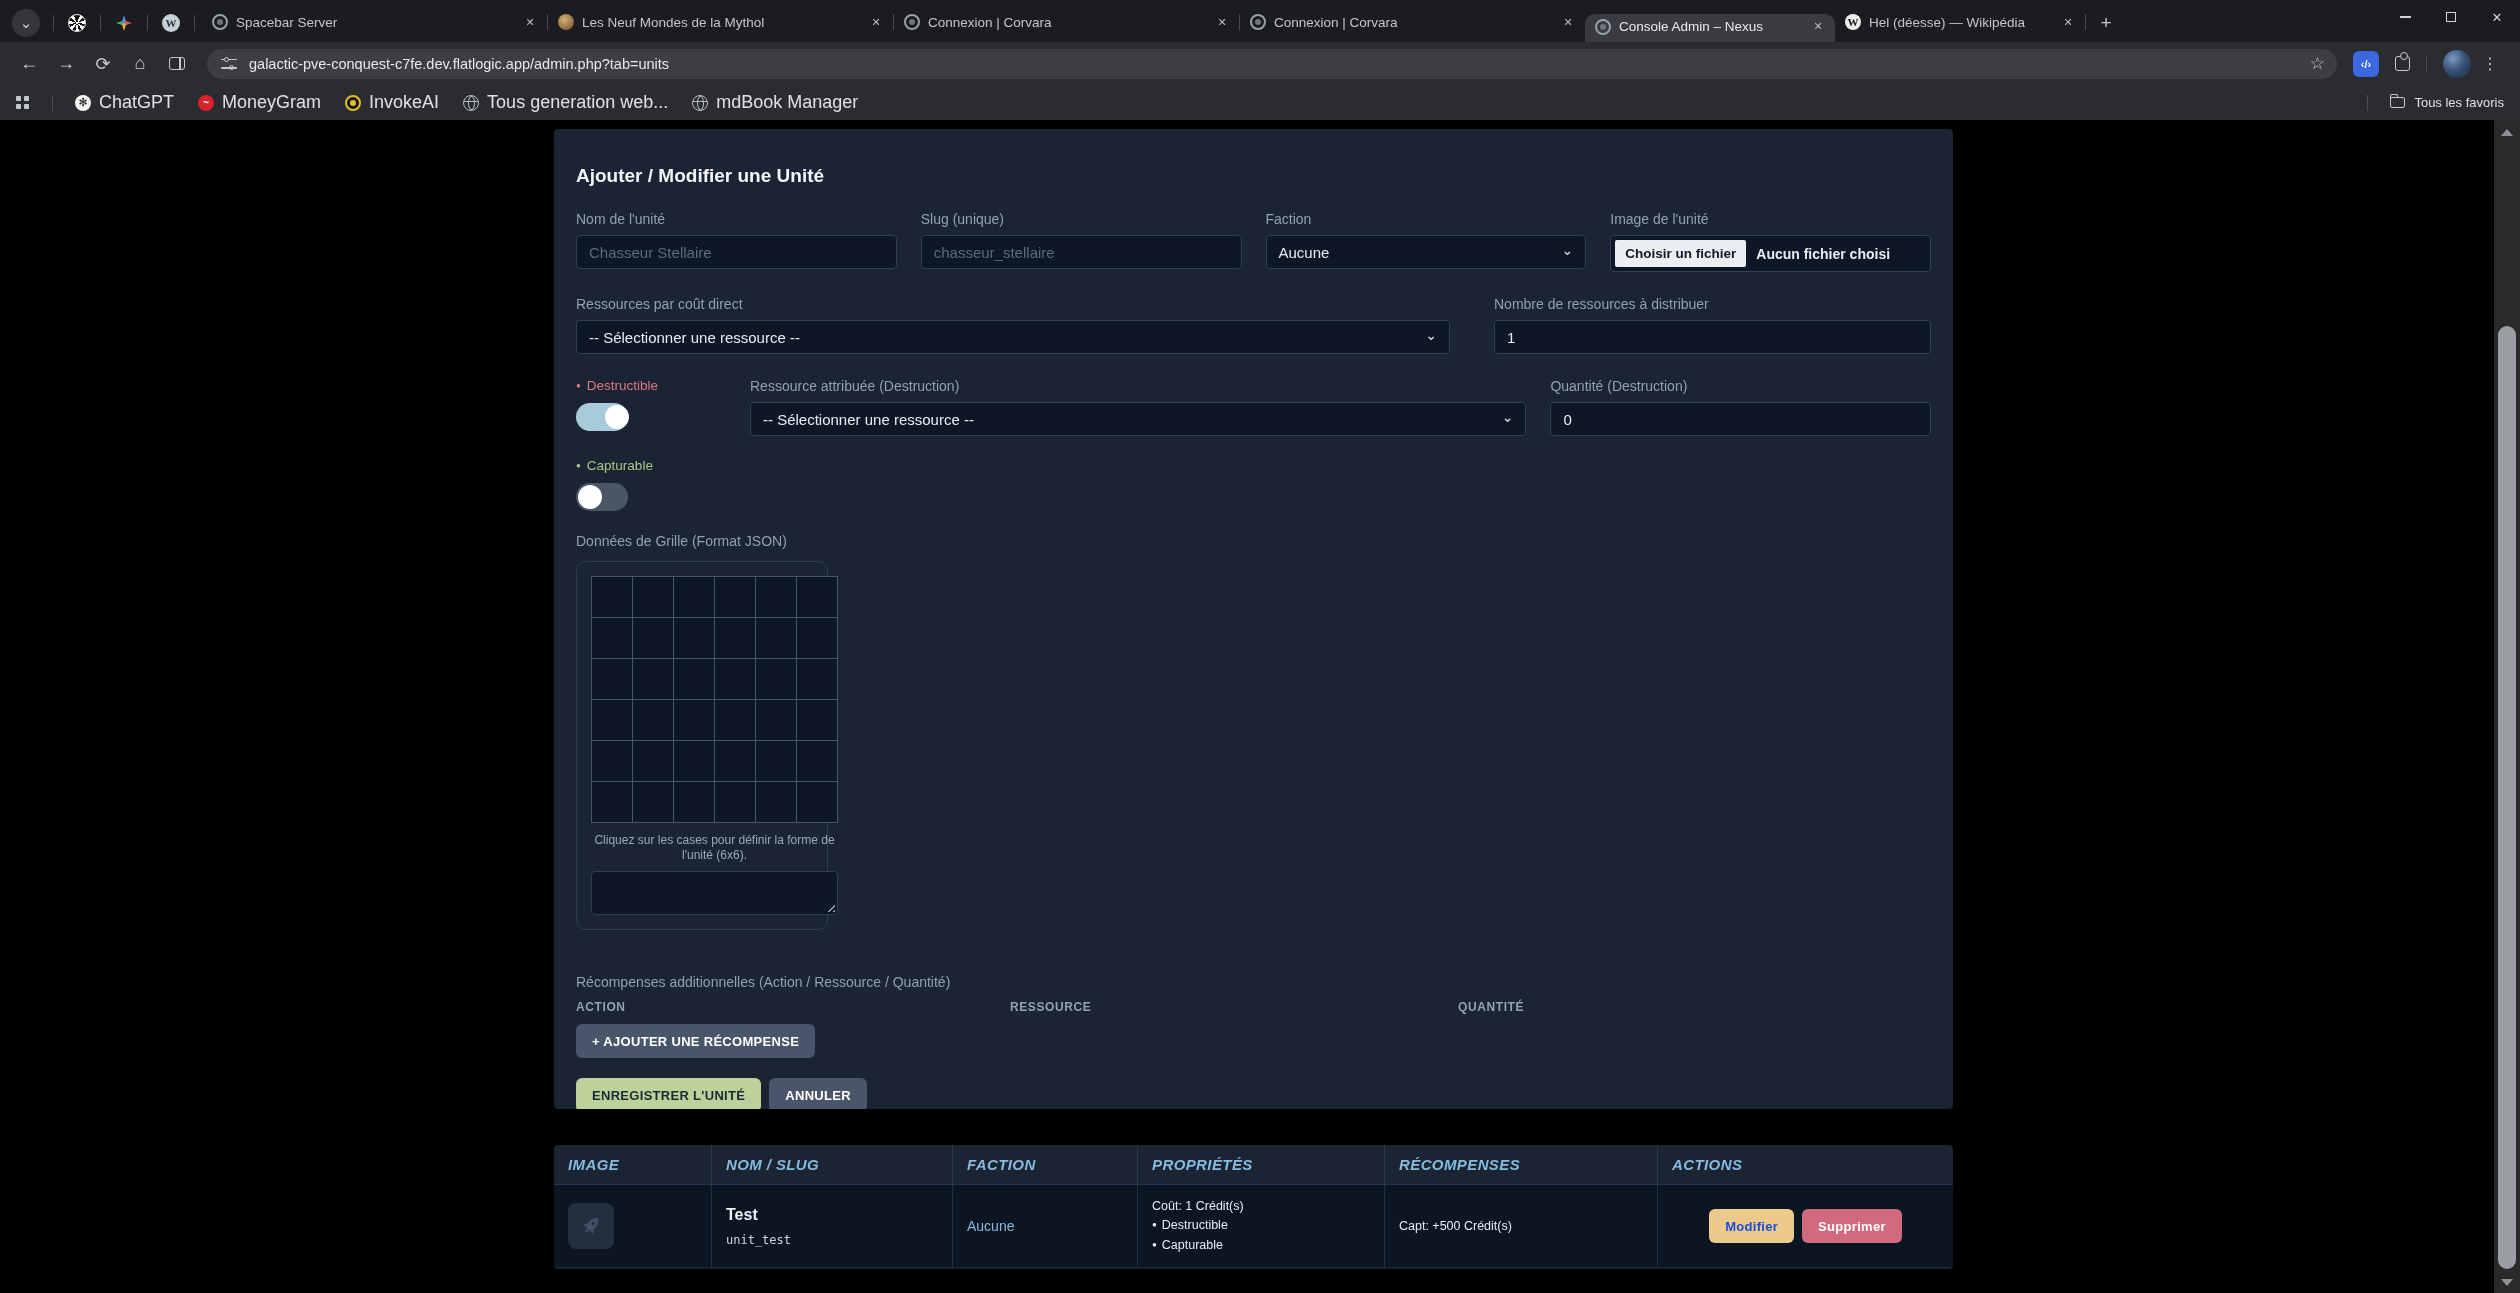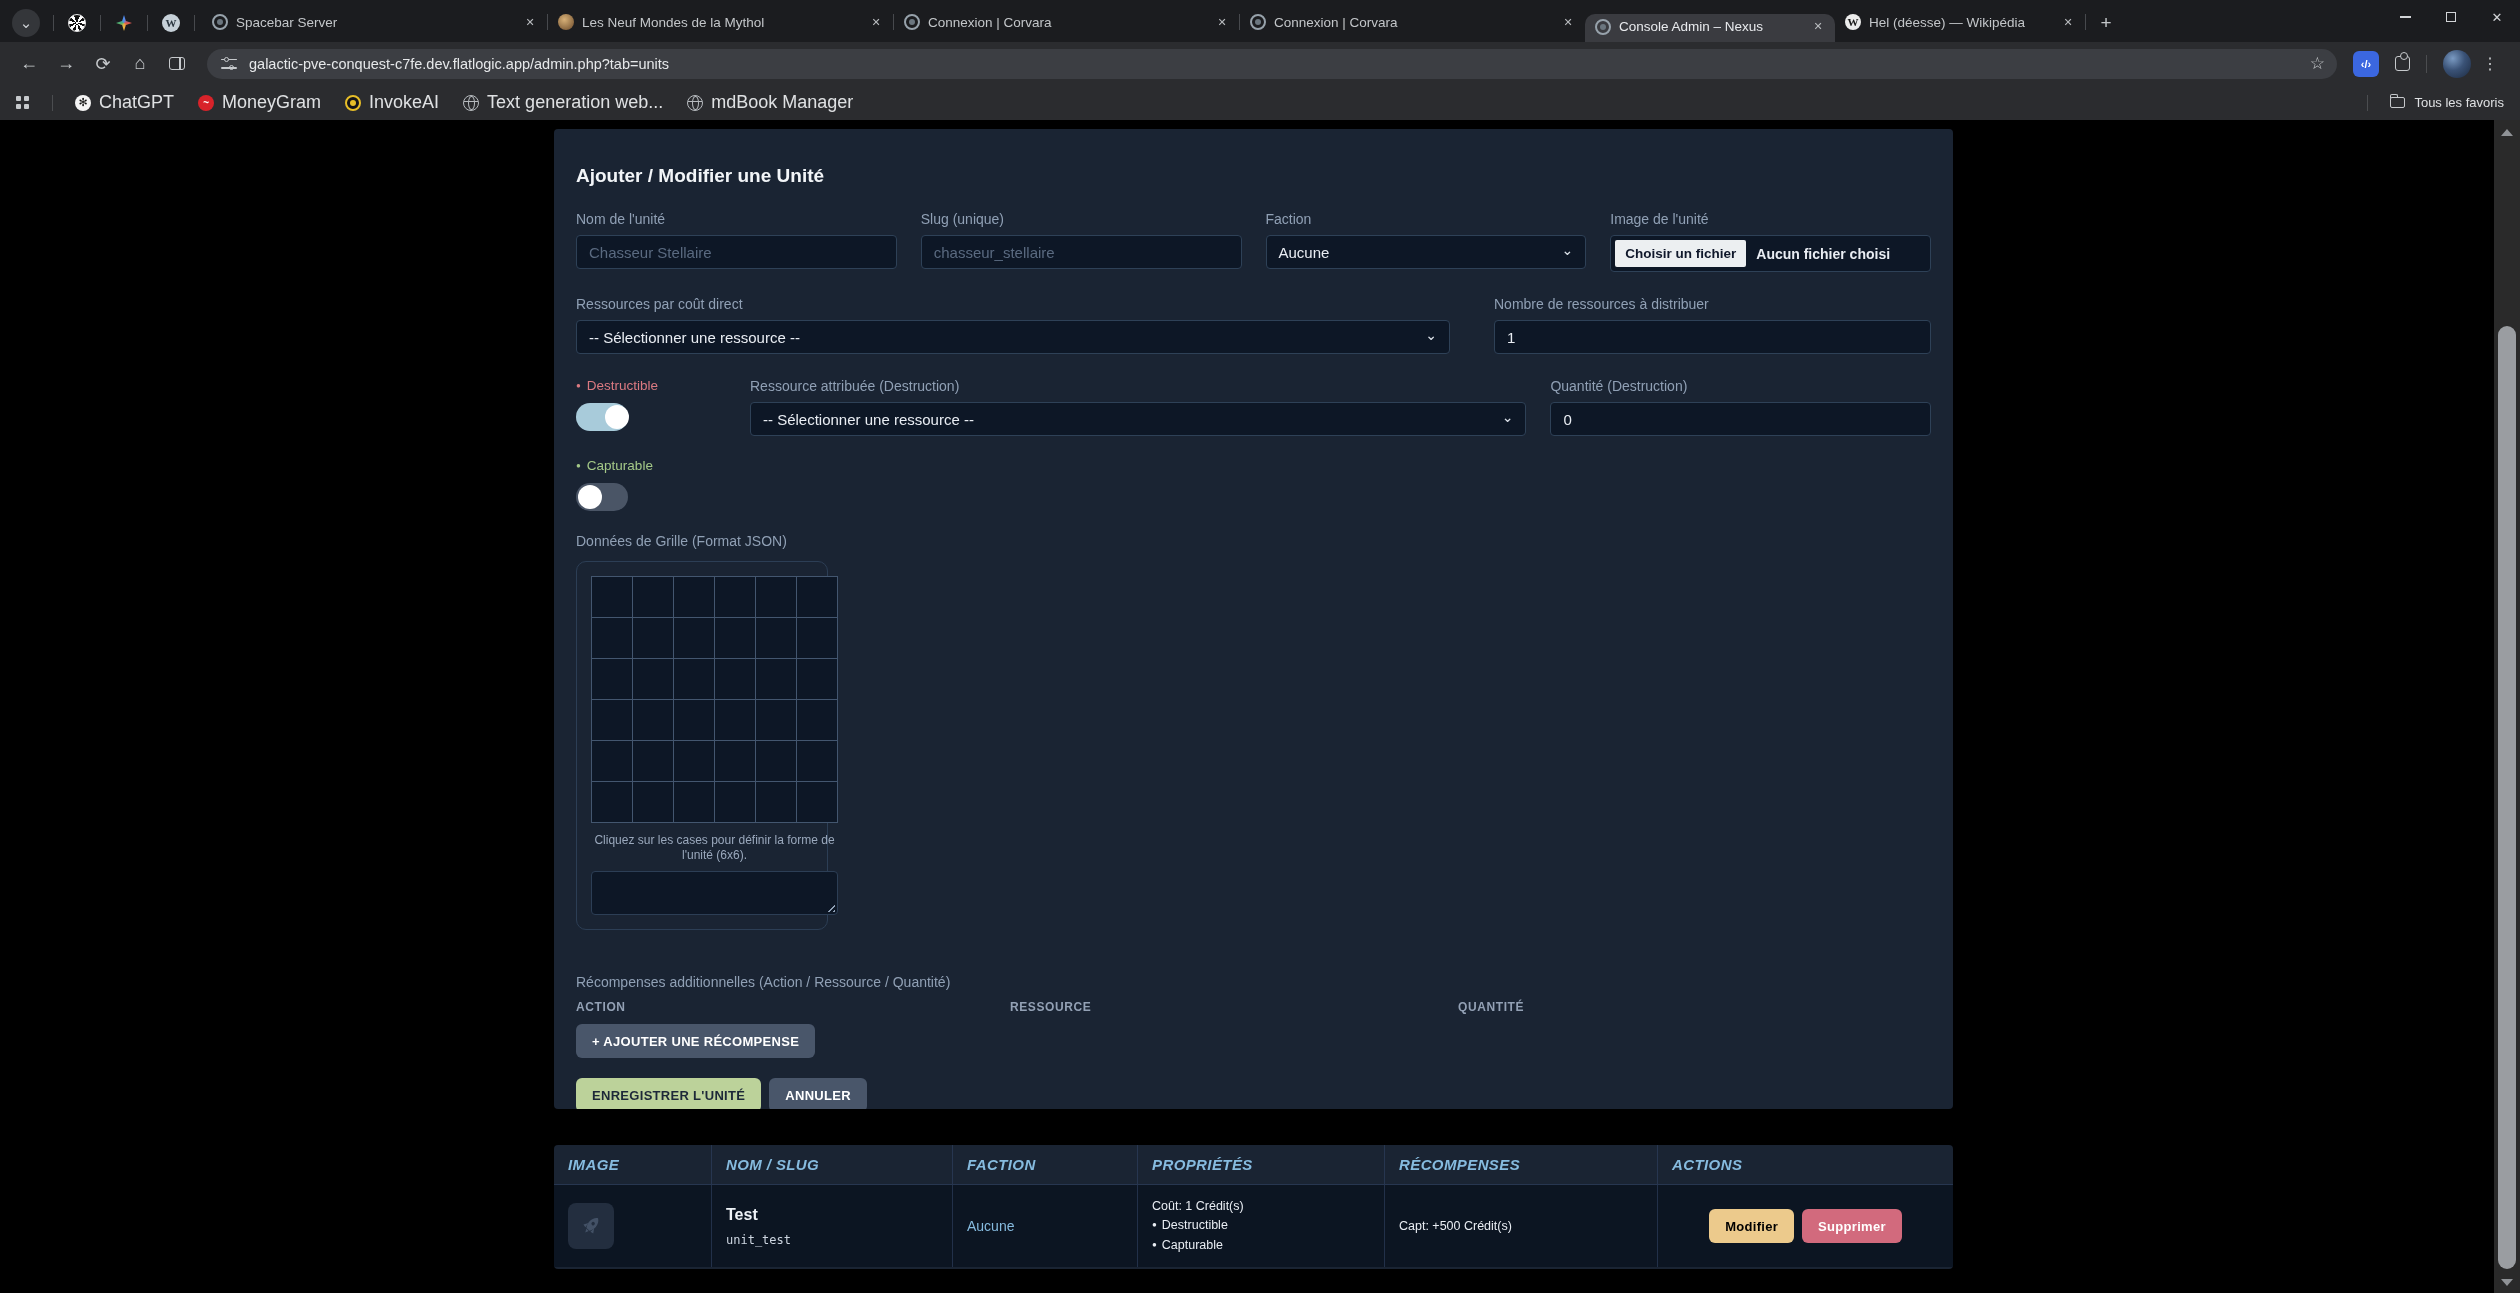--- a/index.html
+++ b/index.html
@@ -128,21 +128,21 @@
   .trow > div:last-child { border-right:none; }
   .thumb { width:46px; height:46px; background:#232e3f; border-radius:8px; display:flex; align-items:center; justify-content:center; }
   .thumb svg { transform:rotate(42deg); opacity:.75; }
   .unit-name { color:#eef2f7; font-size:16px; font-weight:bold; }
   .unit-slug { color:#cdd5e0; font-size:12px; font-family:"DejaVu Sans Mono", monospace; margin-top:9px; }
   .cell-faction { color:#86bbdf; font-size:14px; }
   .prop-line { font-size:12.5px; color:#e9edf3; line-height:1.55; }
   .prop-line .dot { font-size:8px; vertical-align:2px; margin-right:5px; }
   .cell-rewards { font-size:12.5px; color:#e9edf3; }
   .row-actions { flex-direction:row !important; align-items:center; gap:8px; }
-  .btn-modify { background:#ecca8c; color:#000000;text-align:right; }
+  .btn-modify { background:#ecca8c; color:#1d4ed8;text-align:right; }
   .btn-delete { background:#d26a7d; color:#fff; }
 
   
   .scrollbar { position:absolute; right:0; top:0; bottom:0; width:26px; background:#2a2a2a; }
   .sb-arrow { position:absolute; left:7px; width:0; height:0; border-left:6px solid transparent; border-right:6px solid transparent; }
   .sb-up { top:9px; border-bottom:7px solid #8f9296; }
   .sb-down { bottom:7px; border-top:7px solid #8f9296; }
   .sb-thumb { position:absolute; left:4px; right:4px; top:206px; bottom:24px; background:#9a9da1; border-radius:9px; }
 </style>
 </head>
@@ -254,21 +254,21 @@
     <div class="bm-item">
       <span class="bm-ico bm-moneygram">~</span>
       <span class="bm-label">MoneyGram</span>
     </div>
     <div class="bm-item">
       <span class="bm-ico bm-invokeai"></span>
       <span class="bm-label">InvokeAI</span>
     </div>
     <div class="bm-item">
       <span class="bm-ico bm-globe"></span>
-      <span class="bm-label">Text generation web...</span>
+      <span class="bm-label">Tous generation web...</span>
     </div>
     <div class="bm-item">
       <span class="bm-ico bm-globe"></span>
       <span class="bm-label">mdBook Manager</span>
     </div>
     <div class="bm-right">
       <div class="bm-sep"></div>
       <span class="folder-ico"></span>
       <span class="bm-label">Tous les favoris</span>
     </div>

